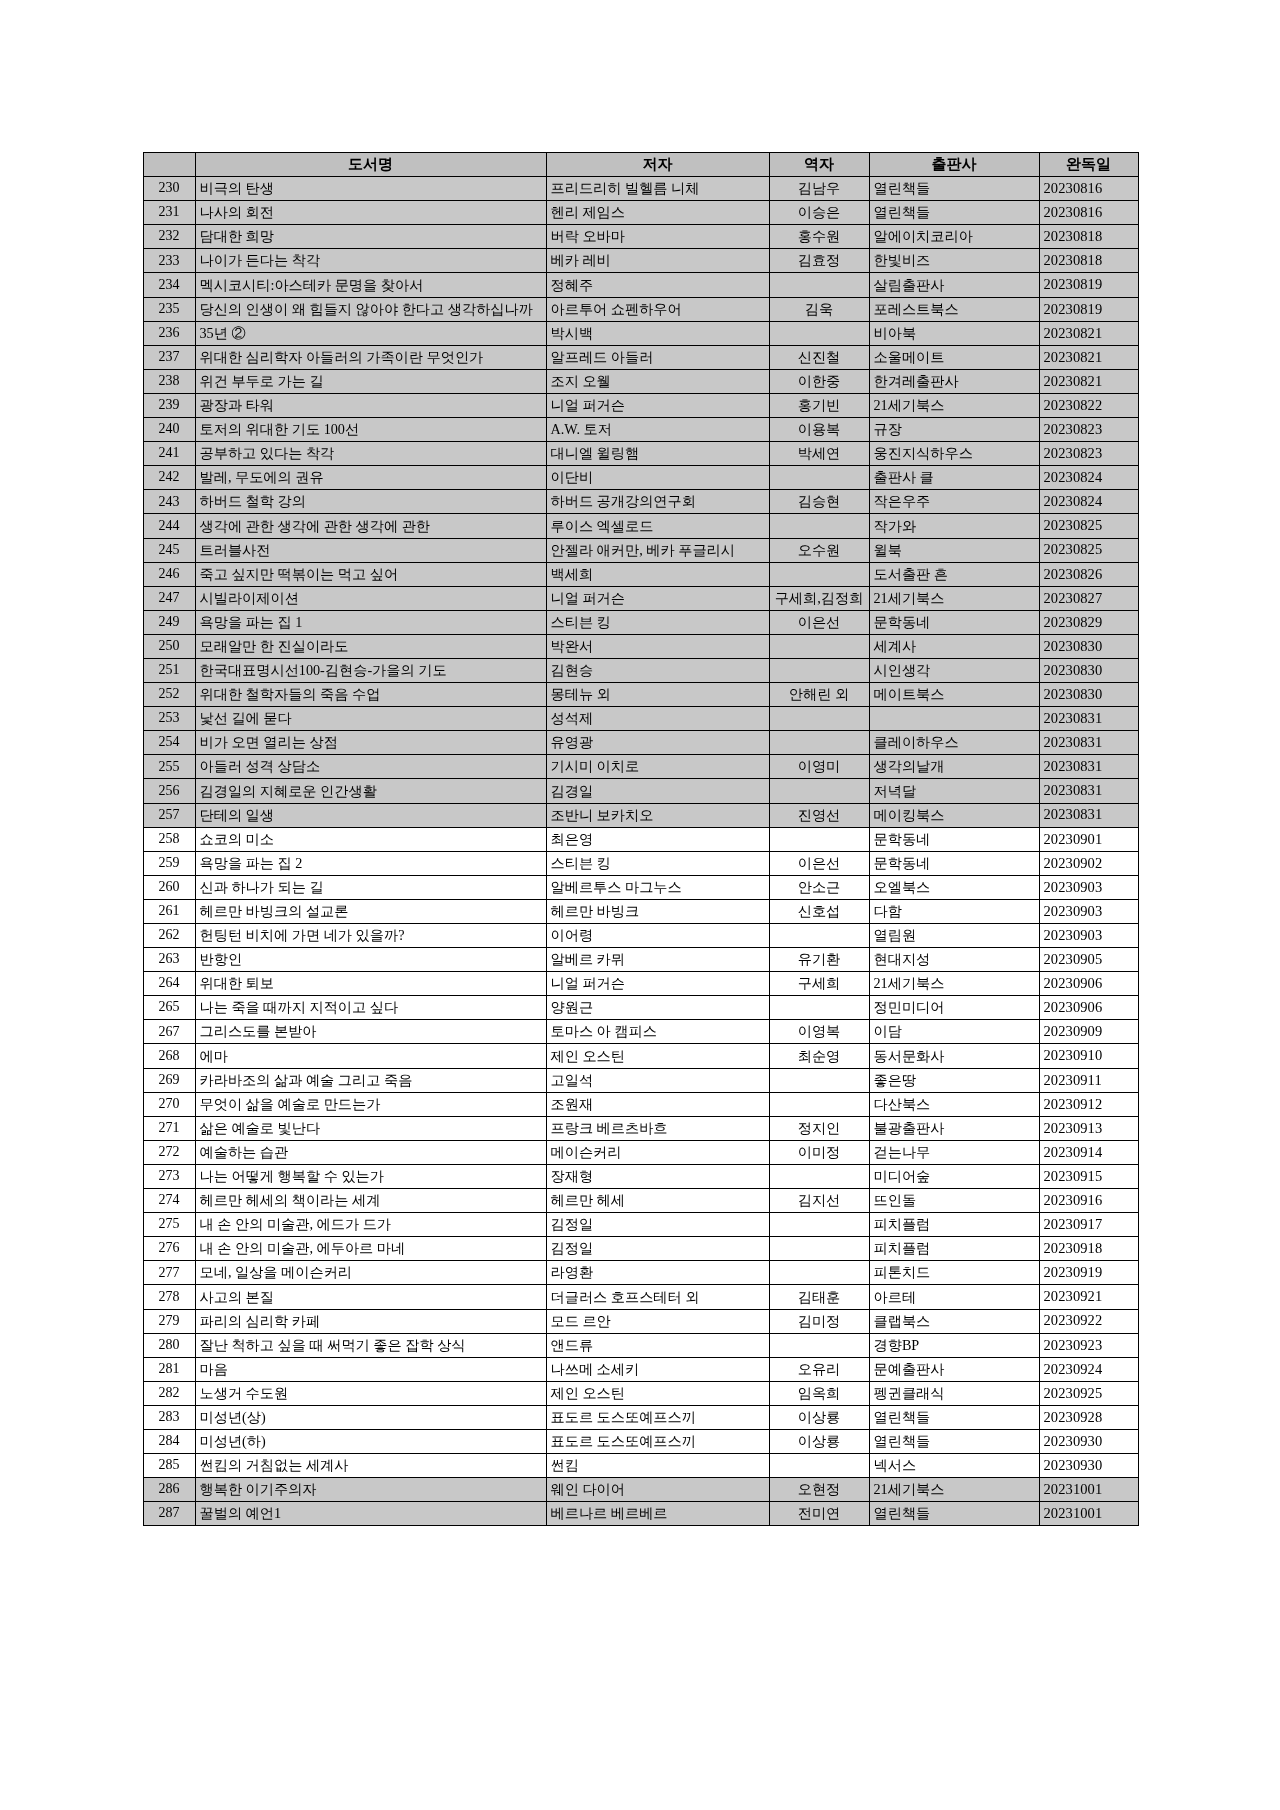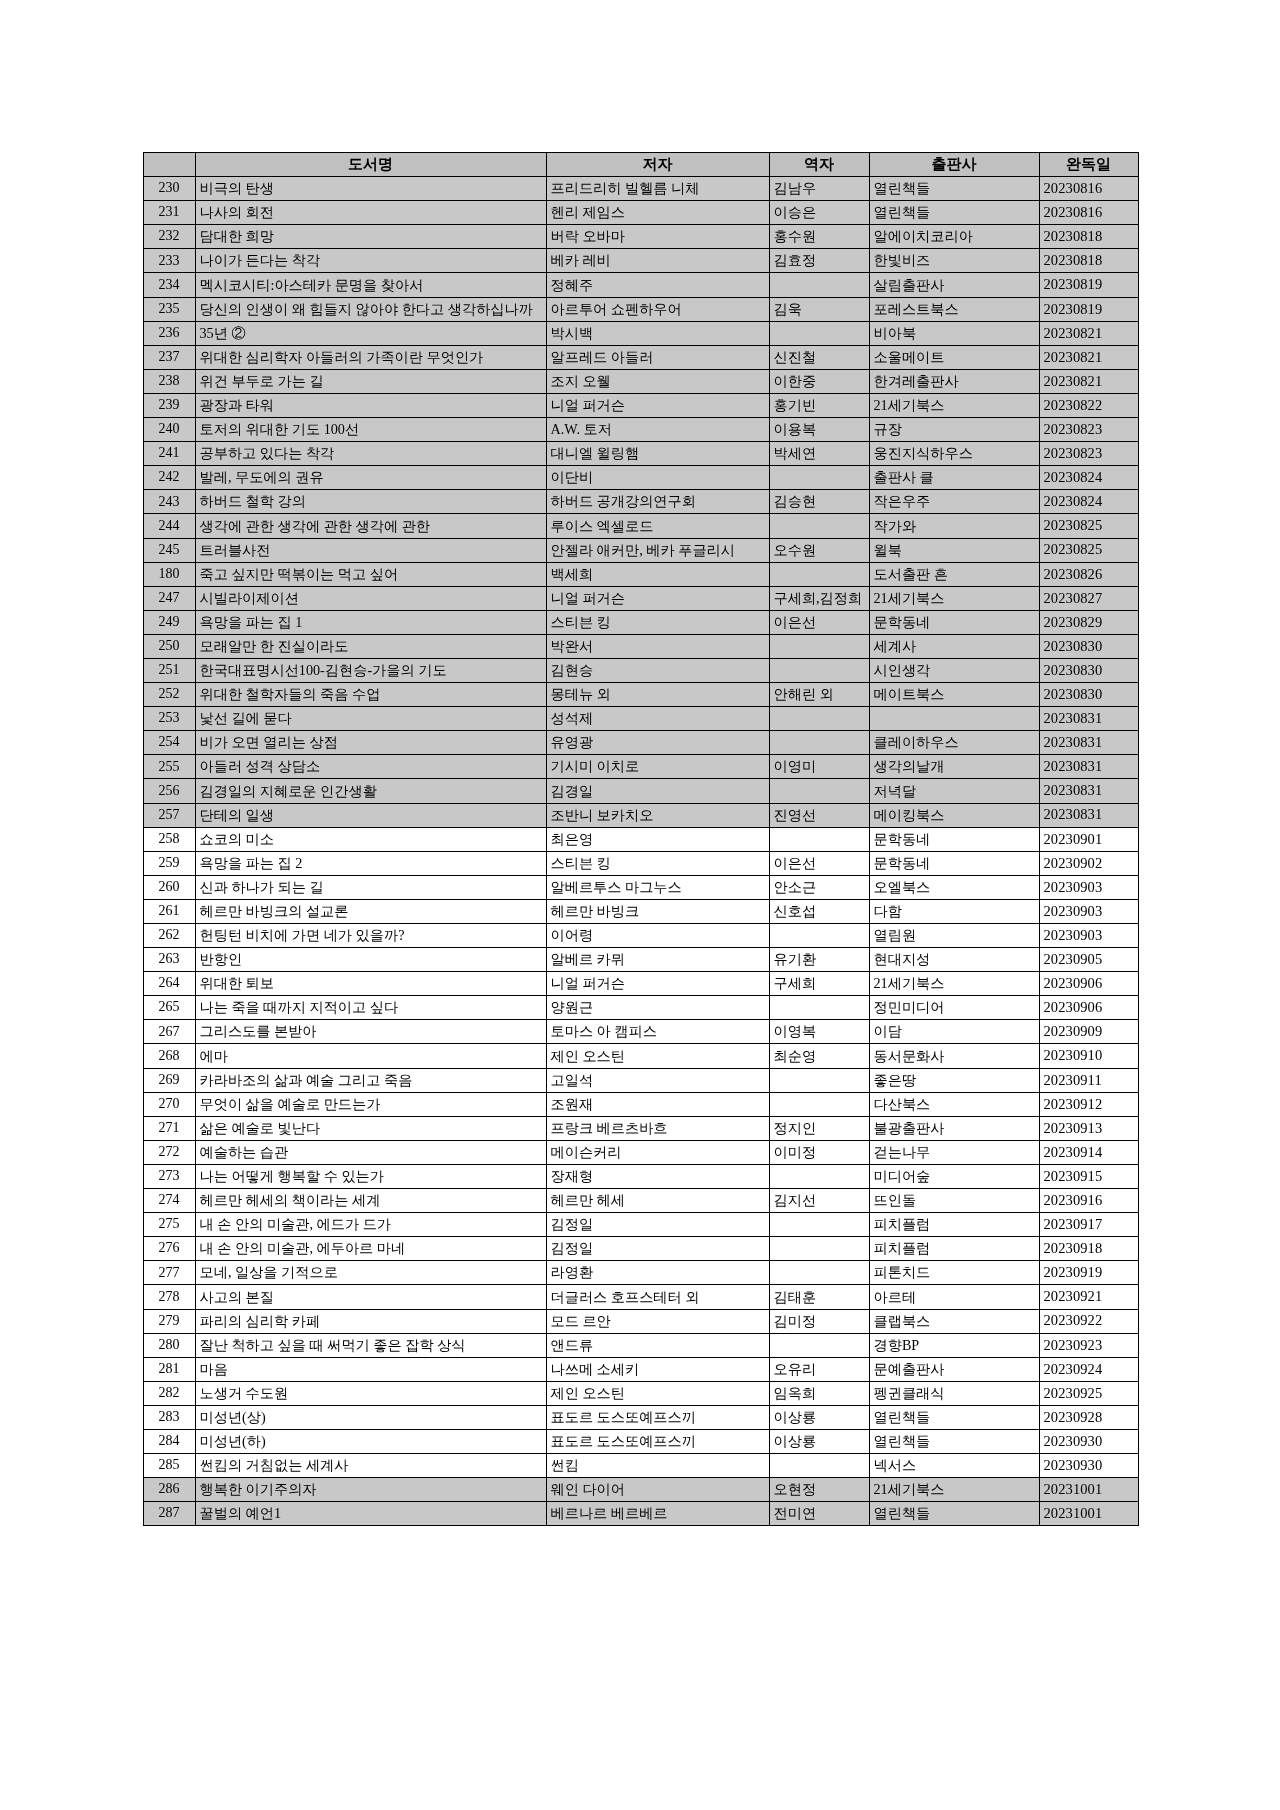--- a/index.html
+++ b/index.html
@@ -66,21 +66,21 @@
   }
   td.no {
     text-align: center;
     font-size: 14px;
     font-family: Liberation Serif, serif;
   }
   td.title, td.author, td.pub {
     text-align: left;
   }
   td.trans {
-    text-align: left;
+    text-align: center;
     margin-top: 9px;
   }
   td.date {
     text-align: left;
     font-size: 14.5px;
     letter-spacing: 0.1px;
   }
 </style>
 </head>
 <body>
@@ -229,21 +229,21 @@
           </tr>
           <tr class="shaded">
             <td class="no">245</td>
             <td class="title">트러블사전</td>
             <td class="author">안젤라 애커만, 베카 푸글리시</td>
             <td class="trans">오수원</td>
             <td class="pub">윌북</td>
             <td class="date">20230825</td>
           </tr>
           <tr class="shaded">
-            <td class="no">180</td>
+            <td class="no">246</td>
             <td class="title">죽고 싶지만 떡볶이는 먹고 싶어</td>
             <td class="author">백세희</td>
             <td class="trans"></td>
             <td class="pub">도서출판 흔</td>
             <td class="date">20230826</td>
           </tr>
           <tr class="shaded">
             <td class="no">247</td>
             <td class="title">시빌라이제이션</td>
             <td class="author">니얼 퍼거슨</td>
@@ -462,21 +462,21 @@
           <tr class="plain">
             <td class="no">276</td>
             <td class="title">내 손 안의 미술관, 에두아르 마네</td>
             <td class="author">김정일</td>
             <td class="trans"></td>
             <td class="pub">피치플럼</td>
             <td class="date">20230918</td>
           </tr>
           <tr class="plain">
             <td class="no">277</td>
-            <td class="title">모네, 일상을 기적으로</td>
+            <td class="title">모네, 일상을 메이슨커리</td>
             <td class="author">라영환</td>
             <td class="trans"></td>
             <td class="pub">피톤치드</td>
             <td class="date">20230919</td>
           </tr>
           <tr class="plain">
             <td class="no">278</td>
             <td class="title">사고의 본질</td>
             <td class="author">더글러스 호프스테터 외</td>
             <td class="trans">김태훈</td>

